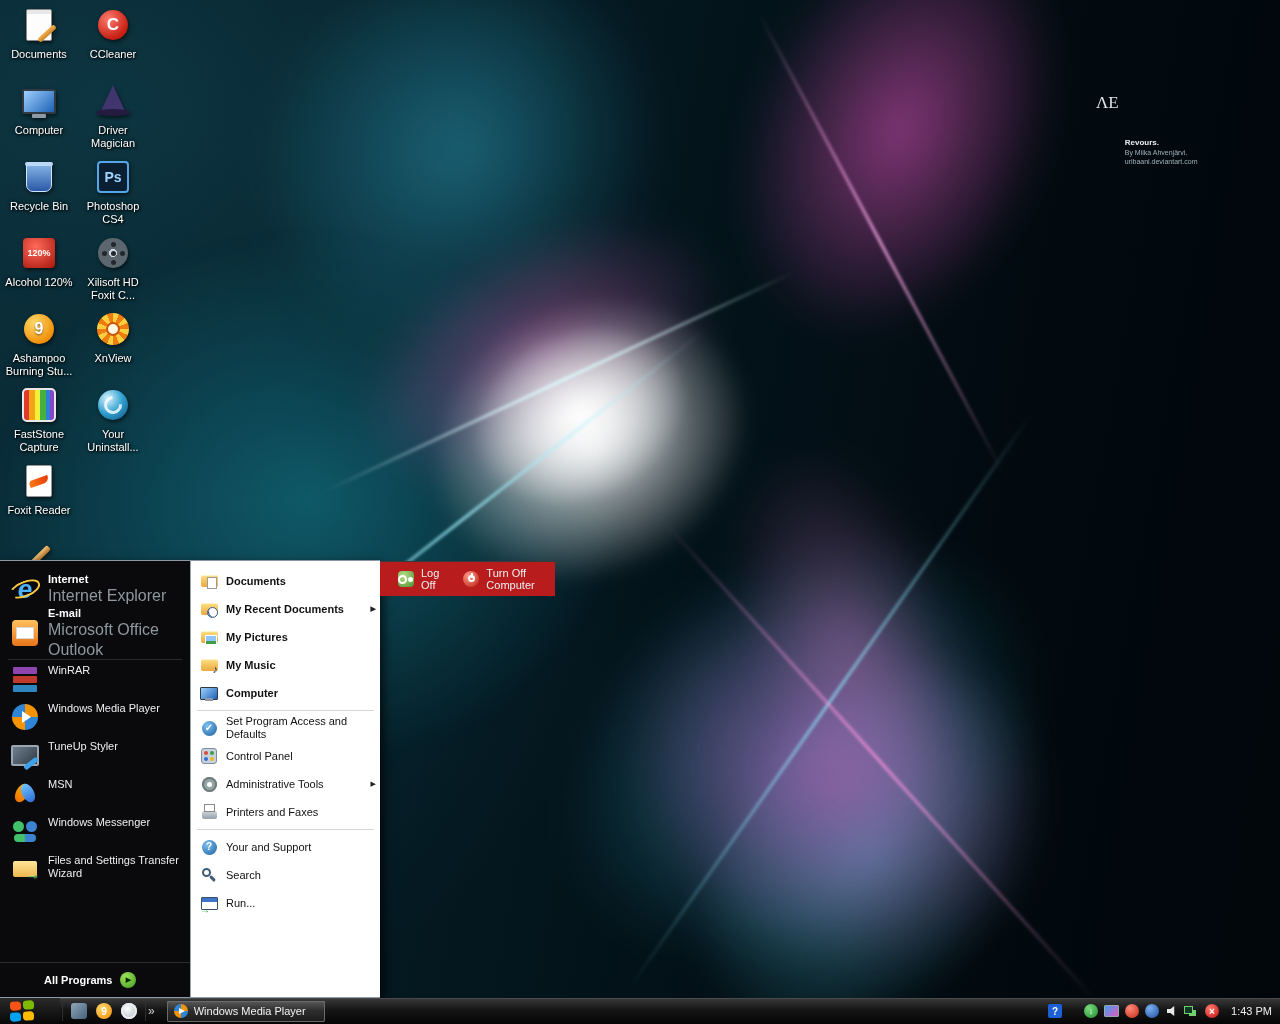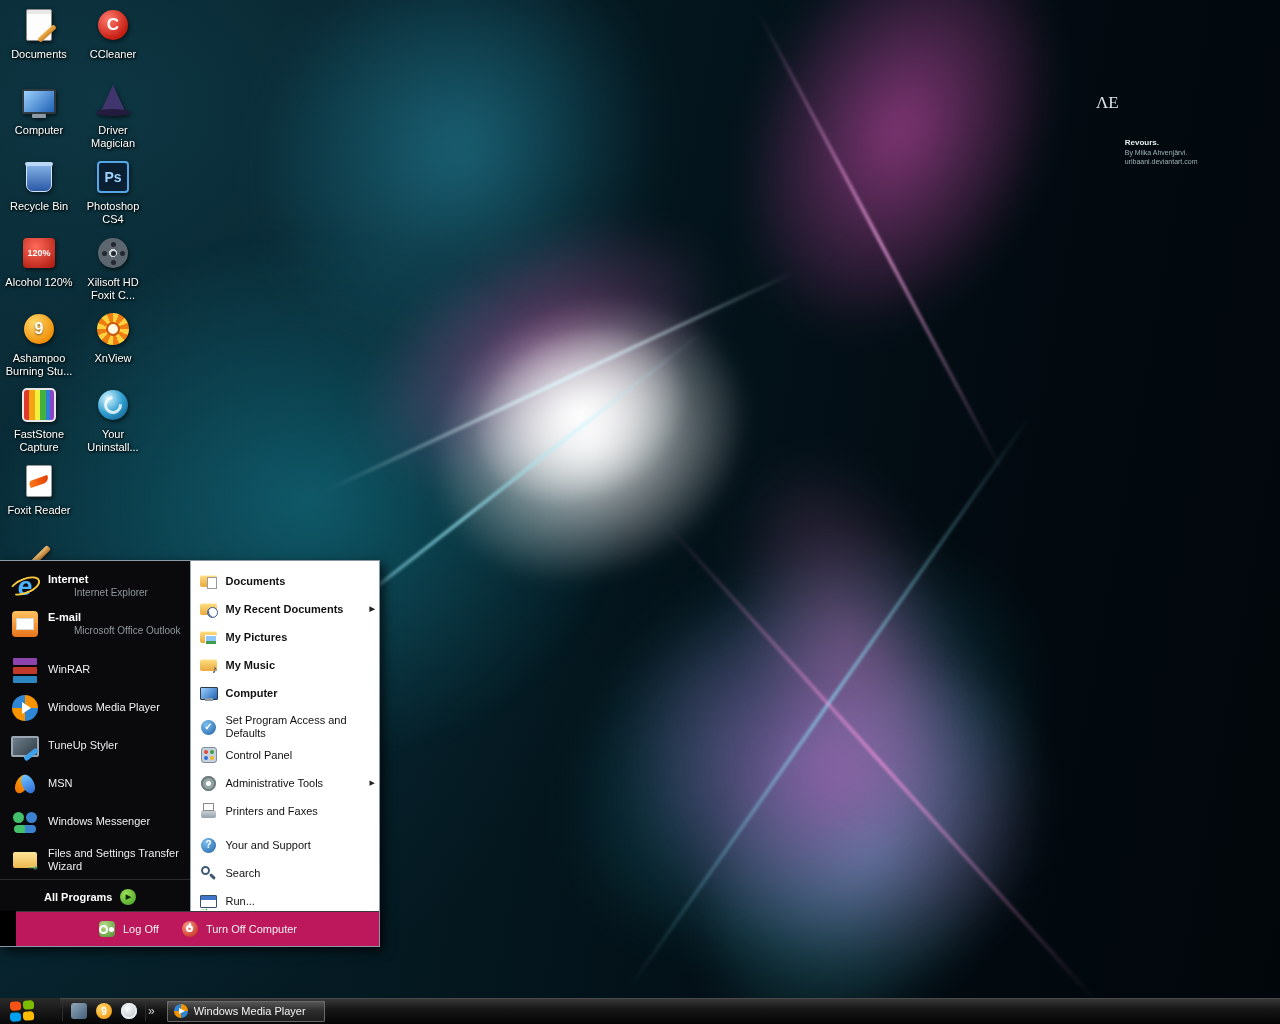--- a/index.html
+++ b/index.html
@@ -60,40 +60,40 @@
   .art-xnview::after{content:"";position:absolute;width:10px;height:10px;border-radius:50%;background:#fff7e0;border:2px solid #c9570e;}
   .art-faststone::before{content:"";width:30px;height:30px;border-radius:5px;border:2px solid #e8e8e8;background:linear-gradient(90deg,#e03a2f 0 18%,#f3a313 18% 36%,#f5ee3a 36% 54%,#43b13d 54% 72%,#2f7fd4 72% 88%,#8445c9 88% 100%);}
   .art-uninstaller::before{content:"";width:30px;height:30px;border-radius:50%;background:radial-gradient(circle at 33% 28%,#d6f4ff,#2f9fd0 50%,#0f4f7c);}
   .art-uninstaller::after{content:"";position:absolute;width:12px;height:12px;border-radius:50%;border:3px solid rgba(255,255,255,.8);border-top-color:transparent;transform:rotate(40deg);}
   .art-foxit::before{content:"";width:24px;height:30px;background:#fff;border:1px solid #999;border-radius:2px;}
   .art-foxit::after{content:"";position:absolute;width:20px;height:7px;background:linear-gradient(90deg,#ff7a1a,#e23c06);border-radius:4px 1px 6px 1px;transform:rotate(-20deg);}
   .art-pencil::before{content:"";width:28px;height:6px;background:linear-gradient(#efc27c,#b5762b);border-radius:2px;transform:rotate(-45deg);}
   .art-pencil::after{content:"";position:absolute;left:5px;bottom:7px;width:0;height:0;border-top:4px solid transparent;border-bottom:4px solid transparent;border-right:7px solid #4a3418;transform:rotate(-45deg);}
 
   
-  .start-menu{position:absolute;left:0;top:560px;width:380px;height:387px;z-index:50;display:flex;flex-direction:column;box-sizing:border-box;
+  .start-menu{position:absolute;left:0;top:560px;width:380px;height:438px;z-index:50;display:flex;flex-direction:row;box-sizing:border-box;
     border:1px solid #8a99a5;border-left:none;box-shadow:4px 4px 10px rgba(0,0,0,.7);background:#000;}
   .sm-cols{flex:1;display:flex;min-height:0;}
   .sm-left{width:190px;box-sizing:border-box;background:#0a0a0c;display:flex;flex-direction:column;padding:6px 0 0;}
   .sm-right{width:190px;box-sizing:border-box;background:#ffffff;border-left:1px solid #9aa5ad;display:flex;flex-direction:column;padding:6px 0 4px;}
   .sm-pin{display:flex;align-items:center;gap:8px;padding:4px 6px 4px 10px;height:44px;box-sizing:border-box;cursor:pointer;}
   .sm-pin-text{display:flex;flex-direction:column;line-height:1.2;}
   .sm-pin-text .t{color:#fff;font-size:11px;font-weight:bold;}
-  .sm-pin-text .s{color:#8f989e;font-size:10px;margin-left:26px;}
+  .sm-pin-text .s{color:#8f989e;font-size:16px;}
   .sm-sep-l{height:1px;background:#2c2c30;margin:4px 8px;}
-  .sm-item{display:flex;align-items:center;gap:8px;padding:0 6px 0 10px;min-height:38px;color:#eee;font-size:11px;line-height:1.2;cursor:pointer;}
+  .sm-item{display:flex;align-items:flex-start;gap:8px;padding:0 6px 0 10px;min-height:38px;color:#eee;font-size:11px;line-height:1.2;cursor:pointer;}
   .sm-ap{margin-top:auto;display:flex;align-items:center;gap:8px;padding:9px 6px 9px 44px;color:#fff;font-weight:bold;font-size:11px;border-top:1px solid #2c2c30;cursor:pointer;text-align:center;}
   .ap-arrow{width:16px;height:16px;border-radius:50%;background:radial-gradient(circle at 35% 30%,#9fe05a,#3f9c1f);display:flex;align-items:center;justify-content:center;color:#0a2a00;font-size:7px;}
   .ap-arrow::before{content:"▶";}
   .sm-r-item{display:flex;align-items:center;gap:7px;padding:0 18px 0 8px;min-height:28px;color:#111;font-size:11px;position:relative;line-height:1.15;cursor:pointer;}
   .sm-r-item.bold{font-weight:bold;}
   .sub-arrow{position:absolute;right:4px;top:50%;transform:translateY(-50%);font-size:7px;color:#222;}
   .sub-arrow::before{content:"▶";}
   .sm-sep-r{height:1px;background:#d6d6d6;margin:3px 6px;}
-  .sm-footer{height:34px;background:#be185d;border-top:1px solid #3a3a3e;display:flex;align-items:center;justify-content:center;gap:22px;padding:0 18px;margin-left:16px;}
+  .sm-footer{height:34px;background:#b91c1c;border-top:1px solid #3a3a3e;display:flex;align-items:center;justify-content:center;gap:22px;padding:0 18px;}
   .fbtn{display:flex;align-items:center;gap:7px;color:#f0f0f0;font-size:11px;cursor:pointer;}
 
   
   .sic{width:30px;height:30px;position:relative;display:flex;align-items:center;justify-content:center;flex:0 0 auto;}
   .sic-ie::before{content:"e";color:#4db2ff;font-size:26px;font-weight:bold;font-style:italic;line-height:1;}
   .sic-ie::after{content:"";position:absolute;width:28px;height:12px;border:2px solid #f7c93e;border-left-color:transparent;border-radius:50%;transform:rotate(-22deg);}
   .sic-outlook::before{content:"";width:26px;height:26px;border-radius:4px;background:linear-gradient(#ffc25e,#e8741a);}
   .sic-outlook::after{content:"";position:absolute;width:18px;height:12px;background:#fff;border-radius:1px;box-shadow:inset 0 0 0 1px #d8d8d8;}
   .sic-winrar::before{content:"";width:24px;height:7px;background:#8e44ad;border-radius:1px;box-shadow:0 9px 0 #c0392b,0 18px 0 #2e86c1;margin-bottom:18px;}
   .sic-wmp::before{content:"";width:26px;height:26px;border-radius:50%;background:conic-gradient(#f59300 0 90deg,#2f86d6 90deg 180deg,#f59300 180deg 270deg,#2f86d6 270deg 360deg);}
@@ -392,15 +392,26 @@
     <div class="ql">
       <span class="qicon q1"></span>
       <span class="qicon q2"></span>
       <span class="qicon q3"></span>
     </div>
     <span class="ql-chevron">»</span>
     <div class="taskbtn">
       <span class="ticon"></span>
       <span>Windows Media Player</span>
     </div>
+    <div class="tray">
+      <span class="ticn t-help"></span>
+      <span class="ticn t-update"></span>
+      <span class="ticn t-display"></span>
+      <span class="ticn t-media"></span>
+      <span class="ticn t-msgr"></span>
+      <span class="ticn t-volume"></span>
+      <span class="ticn t-network"></span>
+      <span class="ticn t-alert"></span>
+      <span class="clock">1:43 PM</span>
+    </div>
   </div>
 
 </div>
 
 </body></html>

